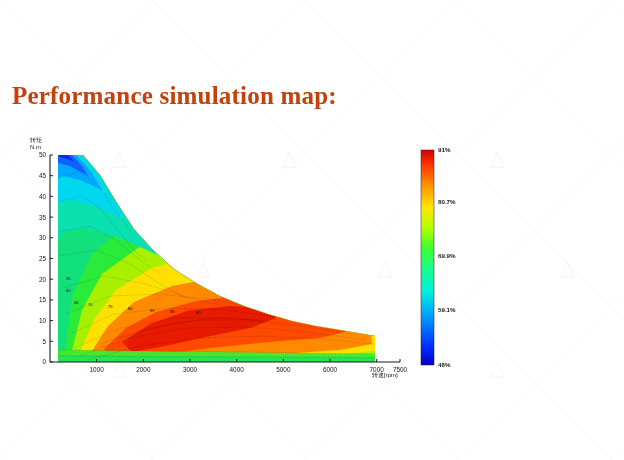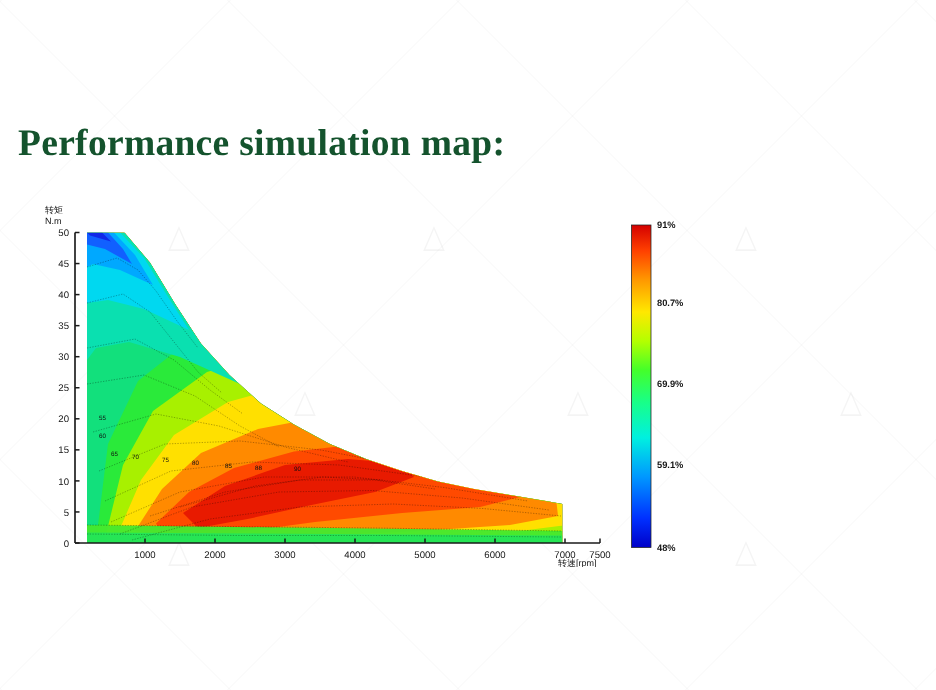--- a/index.html
+++ b/index.html
@@ -16,21 +16,21 @@
       repeating-linear-gradient(45deg, rgba(0,0,0,0.016) 0 1px, rgba(0,0,0,0) 1px 108px);
   }
   .wm-mark{
     position:absolute;font-size:19px;color:rgba(0,0,0,0.045);
     font-family:"Liberation Serif",serif;letter-spacing:-2px;
     transform:scaleY(1.15);
   }
   #title{
     position:absolute;left:12px;top:82px;z-index:5;
     font-family:"Liberation Serif",serif;
-    font-weight:bold;font-size:25px;color:#14532d;
+    font-weight:bold;font-size:25px;color:#c2410c;
     letter-spacing:0.2px;white-space:nowrap;
   }
   #chart{
     position:absolute;left:0px;top:128px;width:500px;height:250px;z-index:4;
   }
   #plotsvg{position:absolute;left:0;top:0;}
   .axis-line{stroke:#1a1a1a;stroke-width:1.1;fill:none;}
   .tick-line{stroke:#1a1a1a;stroke-width:1;}
   .tick-label{font-family:"Liberation Sans",sans-serif;font-size:6.4px;fill:#151515;}
   .axis-title{font-family:"Liberation Sans",sans-serif;font-size:6px;fill:#151515;}

